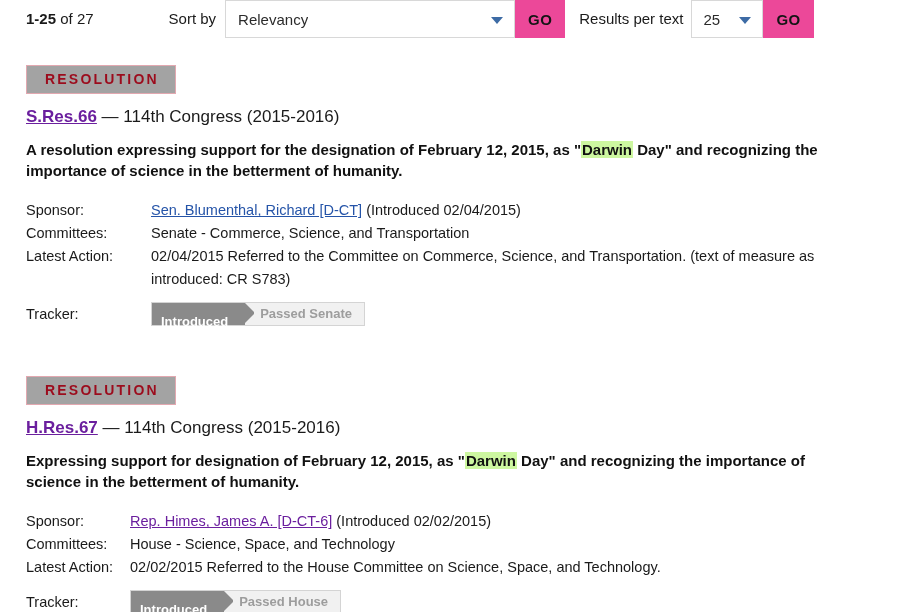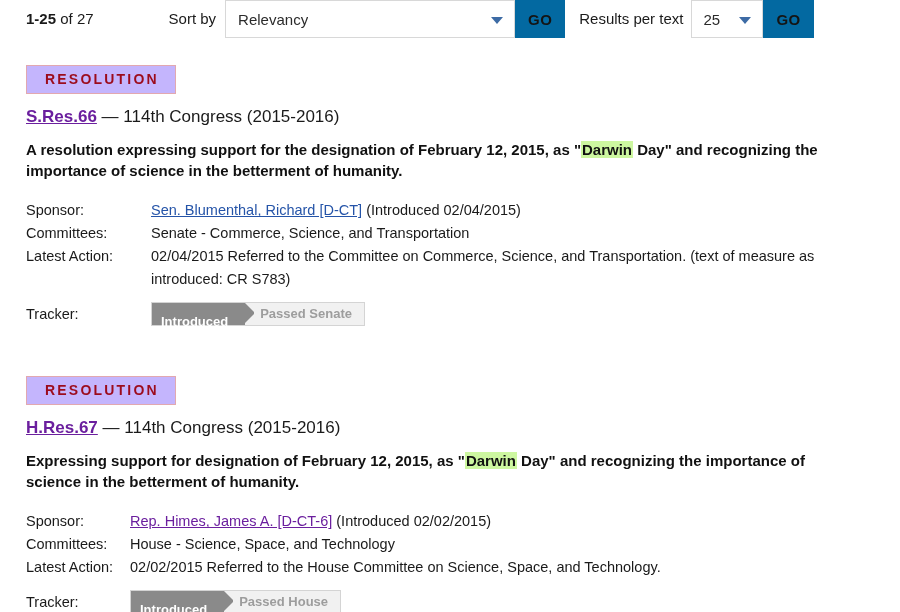--- a/index.html
+++ b/index.html
@@ -70,21 +70,21 @@
     margin-top: -2px;
     width: 0; height: 0;
     border-left: 6px solid transparent;
     border-right: 6px solid transparent;
     border-top: 7px solid #3d6ba5;
   }
   .go-button {
     height: 38px;
     min-width: 50px;
     box-sizing: border-box;
-    background: #0369a1;
+    background: #ec4899;
     border: none;
     font-family: "Liberation Sans", sans-serif;
     font-size: 15px;
     font-weight: bold;
     color: #141414;
     letter-spacing: 0.4px;
     display: flex;
     align-items: center;
     justify-content: center;
     cursor: pointer;
@@ -105,21 +105,21 @@
 
   
   .results { padding-left: 26px; }
   .result-item { }
   .result-item.item-0 { padding-top: 25px; }
   .result-item.item-1 { padding-top: 50px; }
 
   .badge {
     display: inline-block;
     border: 1px solid #e2a8b0;
-    background: #c4b5fd;
+    background: #a3a3a3;
     color: #9c0b1c;
     font-size: 14px;
     font-weight: bold;
     letter-spacing: 2.2px;
     padding: 6px 16px 6px 18px;
     line-height: 1.1;
   }
 
   .bill-line {
     margin-top: 13px;

